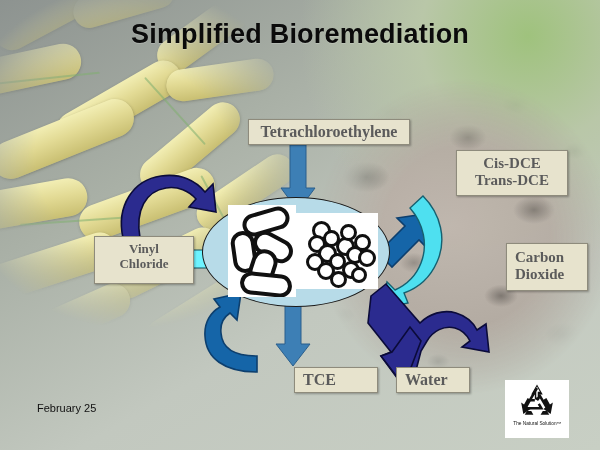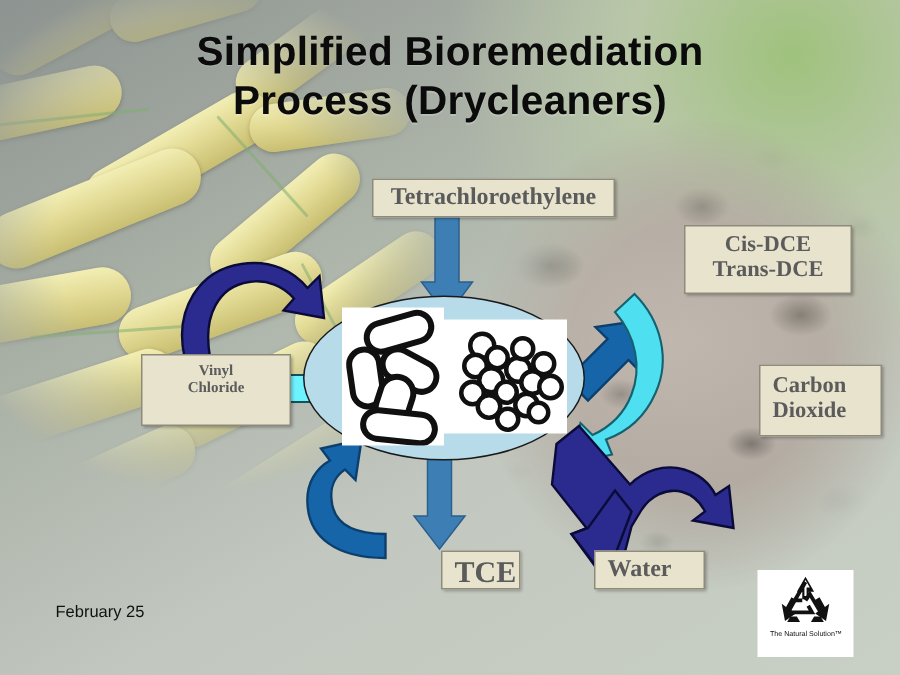--- a/index.html
+++ b/index.html
@@ -97,22 +97,22 @@
     padding: 3px 8px;
     box-sizing: border-box;
     z-index: 40;
     white-space: pre-line;
     margin-left: 32px;
   }
 
   #lbl-pce   { left: 216px; top: 119px; width: 162px; height: 26px; font-size: 16px; text-align: center; }
   #lbl-dce   { left: 424px; top: 150px; width: 112px; height: 46px; font-size: 15px; text-align: center; padding-top: 4px; }
   #lbl-co2   { left: 474px; top: 243px; width: 82px;  height: 48px; font-size: 15px; text-align: left; padding-top: 5px; }
-  #lbl-vc    { left: 62px;  top: 236px; width: 100px; height: 48px; font-size: 10px; text-align: center; padding-top: 5px; }
-  #lbl-tce   { left: 262px; top: 367px; width: 53px;  height: 26px; font-size: 20px; text-align: right; }
+  #lbl-vc    { left: 62px;  top: 236px; width: 100px; height: 48px; font-size: 13px; text-align: center; padding-top: 5px; }
+  #lbl-tce   { left: 262px; top: 367px; width: 84px;  height: 26px; font-size: 16px; text-align: left; }
   #lbl-water { left: 364px; top: 367px; width: 74px;  height: 26px; font-size: 16px; text-align: left; }
 
   
   .ellipse {
     position: absolute;
     left: 202px; top: 197px;
     width: 186px; height: 108px;
     border-radius: 50%;
     background: #b7dbe8;
     border: 1px solid #1a1a1a;
@@ -201,21 +201,20 @@
     <div class="thread" style="left:0px;   top:88px;  width:120px; transform:rotate(-6deg);"></div>
     <div class="thread" style="left:150px; top:120px; width:90px;  transform:rotate(48deg);"></div>
     <div class="thread" style="left:40px;  top:230px; width:110px; transform:rotate(-4deg);"></div>
     <div class="thread" style="left:200px; top:220px; width:80px;  transform:rotate(62deg);"></div>
   </div>
 
   <div class="bg-soil"></div>
 
   <div class="title">
     <div>Simplified Bioremediation</div>
-    <div>Process (Drycleaners)</div>
   </div>
 
   <svg id="arrows" viewBox="0 0 600 450" width="600" height="450">
 
     <g>
       <path d="M290,145 L306,145 L306,188 L315,188 L298,211 L281,188 L290,188 Z" fill="#3d7fb5" stroke="#2b5f8c" stroke-width="1"></path>
     </g>
 
     <g>
       <path d="M285,300 L301,300 L301,344 L310,344 L293,366 L276,344 L285,344 Z" fill="#3d7fb5" stroke="#2b5f8c" stroke-width="1"></path>

